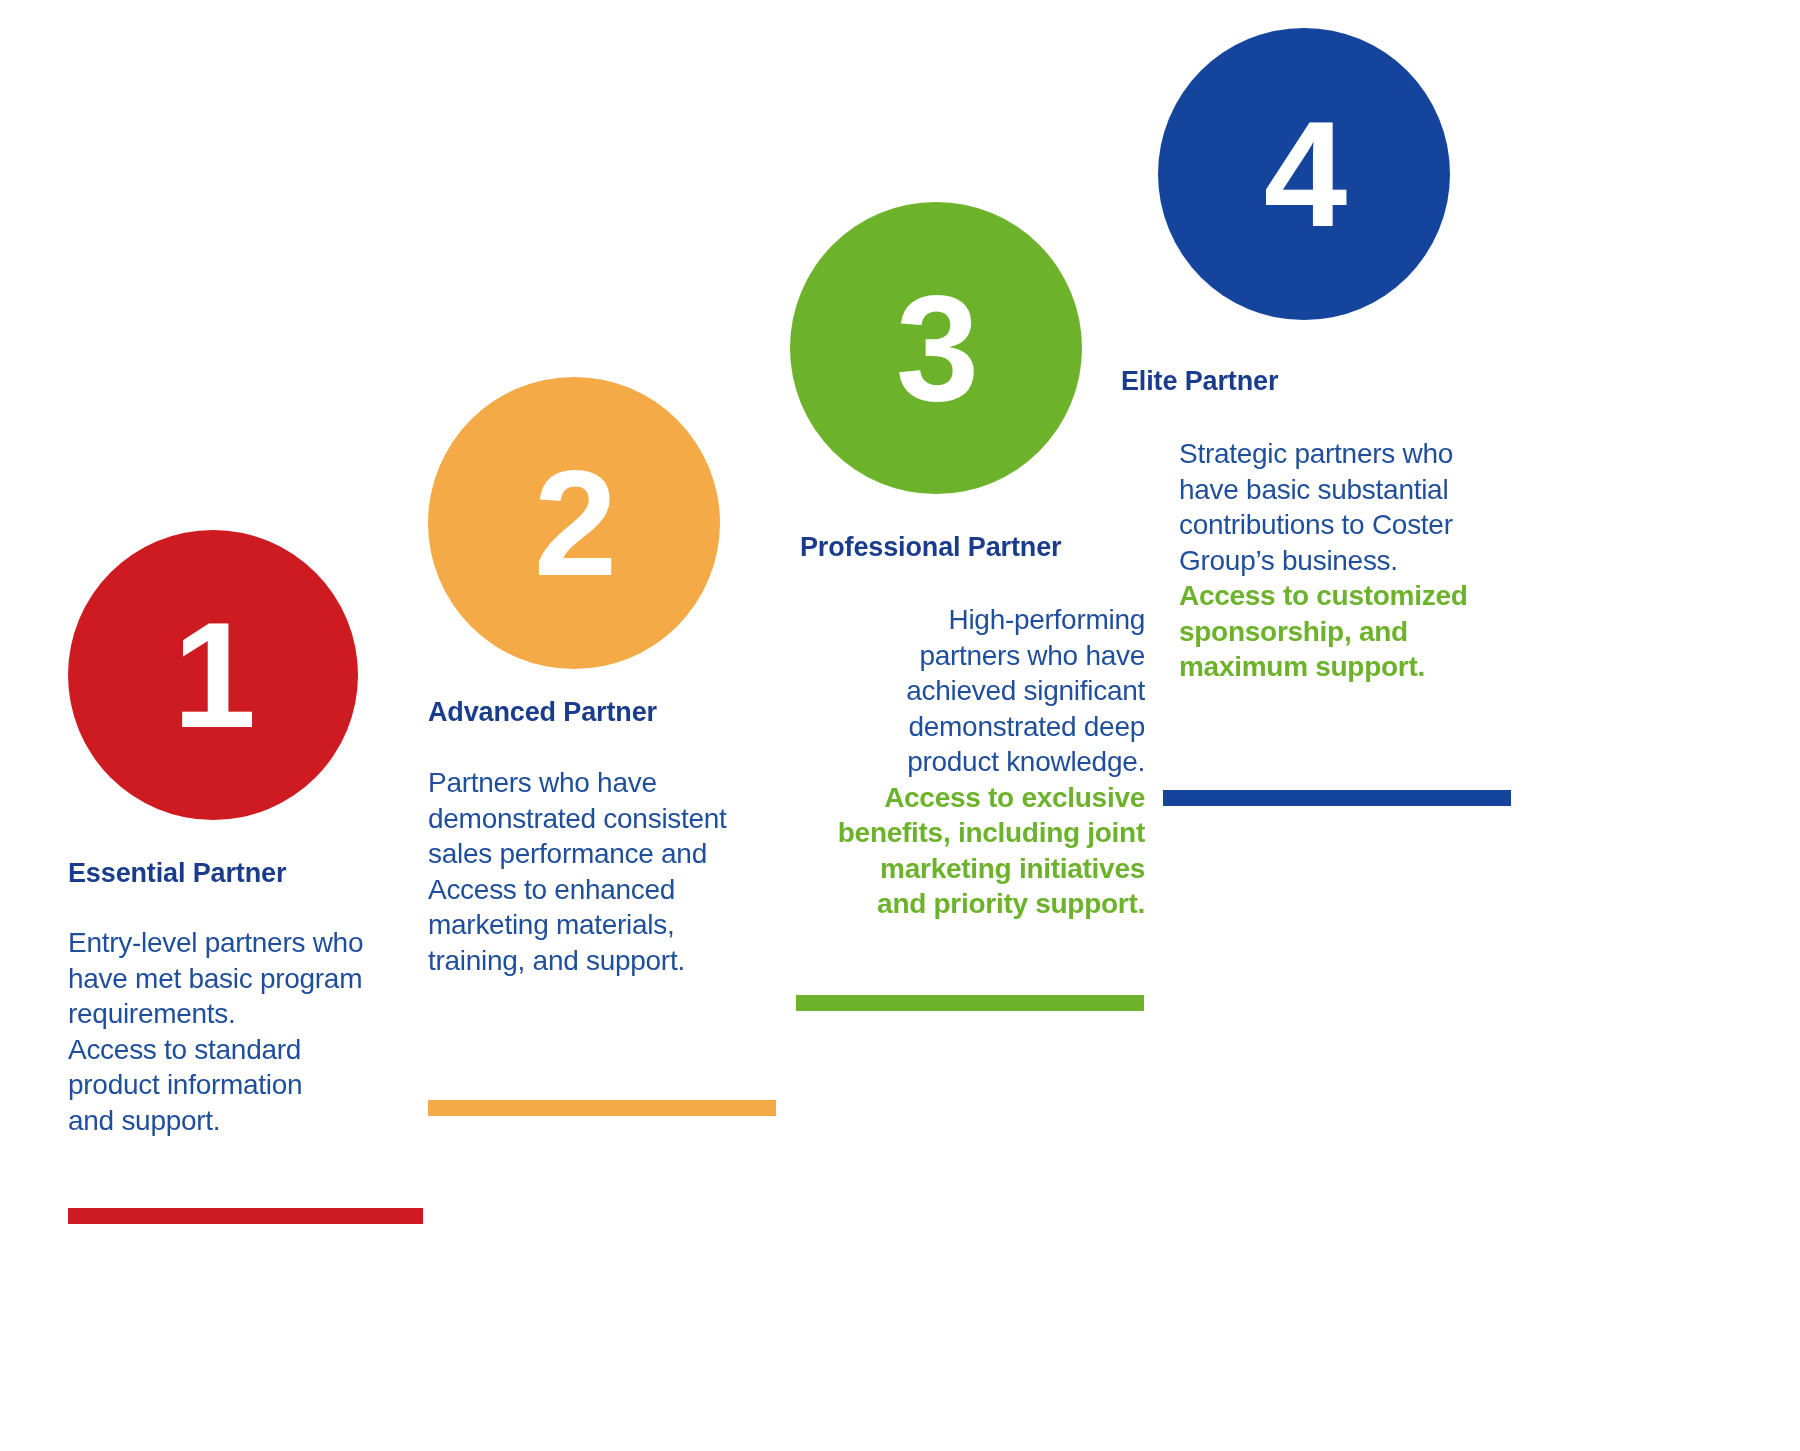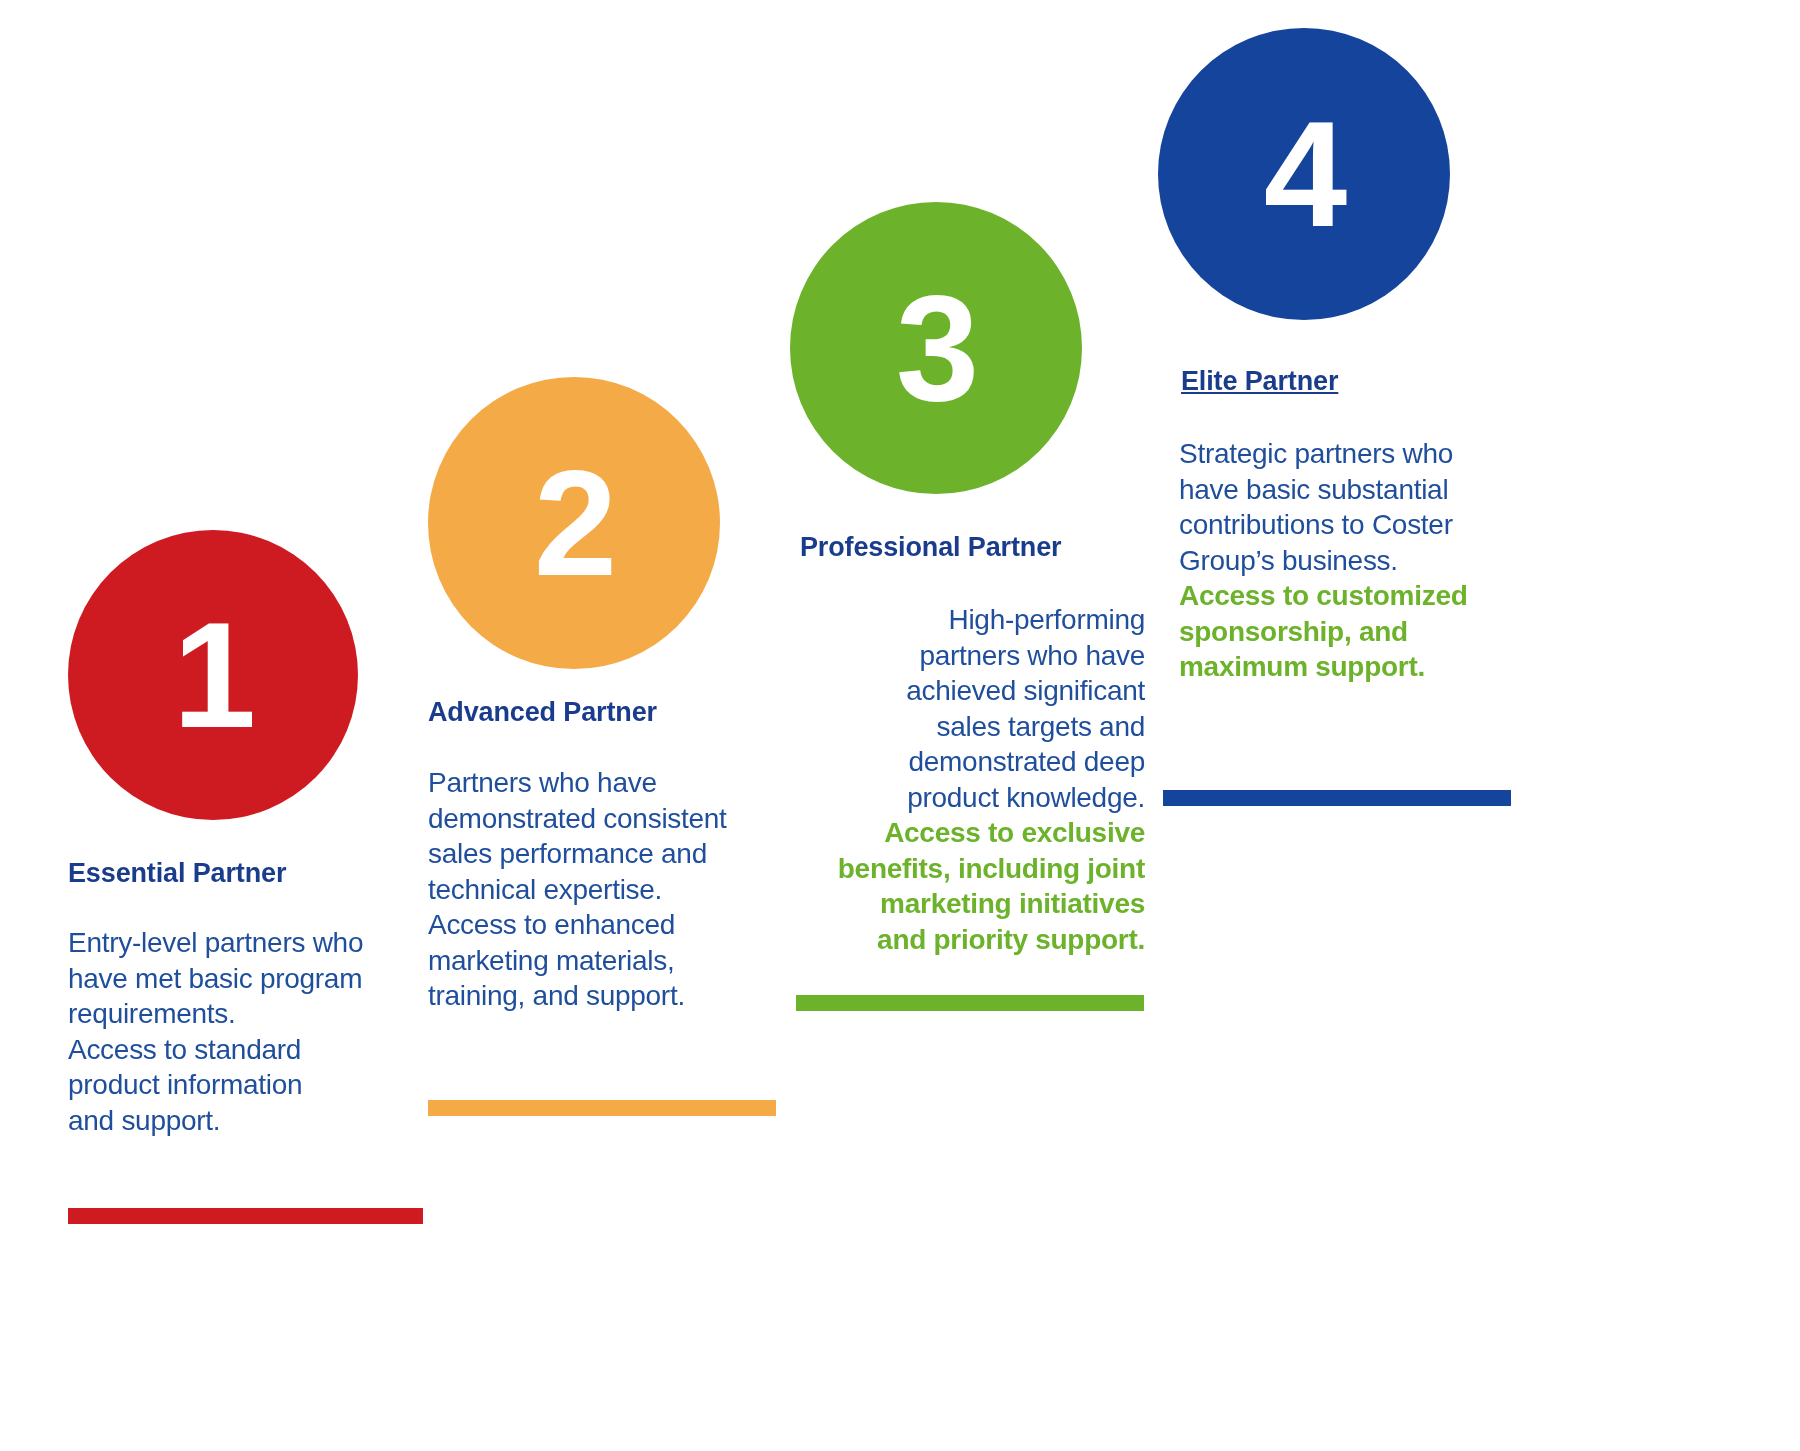--- a/index.html
+++ b/index.html
@@ -88,21 +88,21 @@
   
   #t3-circle  { left: 790px; top: 202px; width: 292px; height: 292px; background: #6CB22A; }
   #t3-circle .circle-num { font-size: 150px; }
   #t3-title   { left: 800px; top: 532px; }
   #t3-body    { left: 800px; top: 602px; width: 345px; text-align: right; }
   #t3-bar     { left: 796px; top: 995px; width: 348px; background: #6CB22A; }
 
   
   #t4-circle  { left: 1158px; top: 28px; width: 292px; height: 292px; background: #14449B; }
   #t4-circle .circle-num { font-size: 150px; }
-  #t4-title   { left: 1181px; top: 366px; text-decoration: underline; }
+  #t4-title   { left: 1121px; top: 366px; }
   #t4-body    { left: 1179px; top: 436px; width: 330px; }
   #t4-bar     { left: 1163px; top: 790px; width: 348px; background: #14449B; }
 </style>
 </head>
 <body>
 
 <div id="stage">
 
   <div class="tier">
     <div class="circle" id="t1-circle">
@@ -122,38 +122,36 @@
 
   <div class="tier">
     <div class="circle" id="t2-circle">
       <span class="circle-num">2</span>
     </div>
     <div class="tier-title" id="t2-title">Advanced Partner</div>
     <div class="tier-body" id="t2-body">
       <span class="plain">Partners who have</span>
       <span class="plain">demonstrated consistent</span>
       <span class="plain">sales performance and</span>
-      <span class="plain">technical expertise.</span>
       <span class="plain">Access to enhanced</span>
       <span class="plain">marketing materials,</span>
       <span class="plain">training, and support.</span>
     </div>
     <div class="tier-bar" id="t2-bar"></div>
   </div>
 
   <div class="tier">
     <div class="circle" id="t3-circle">
       <span class="circle-num">3</span>
     </div>
     <div class="tier-title" id="t3-title">Professional Partner</div>
     <div class="tier-body" id="t3-body">
       <span class="plain">High-performing</span>
       <span class="plain">partners who have</span>
       <span class="plain">achieved significant</span>
-      <span class="plain">sales targets and</span>
       <span class="plain">demonstrated deep</span>
       <span class="plain">product knowledge.</span>
       <span class="hl">Access to exclusive</span>
       <span class="hl">benefits, including joint</span>
       <span class="hl">marketing initiatives</span>
       <span class="hl">and priority support.</span>
     </div>
     <div class="tier-bar" id="t3-bar"></div>
   </div>
 

